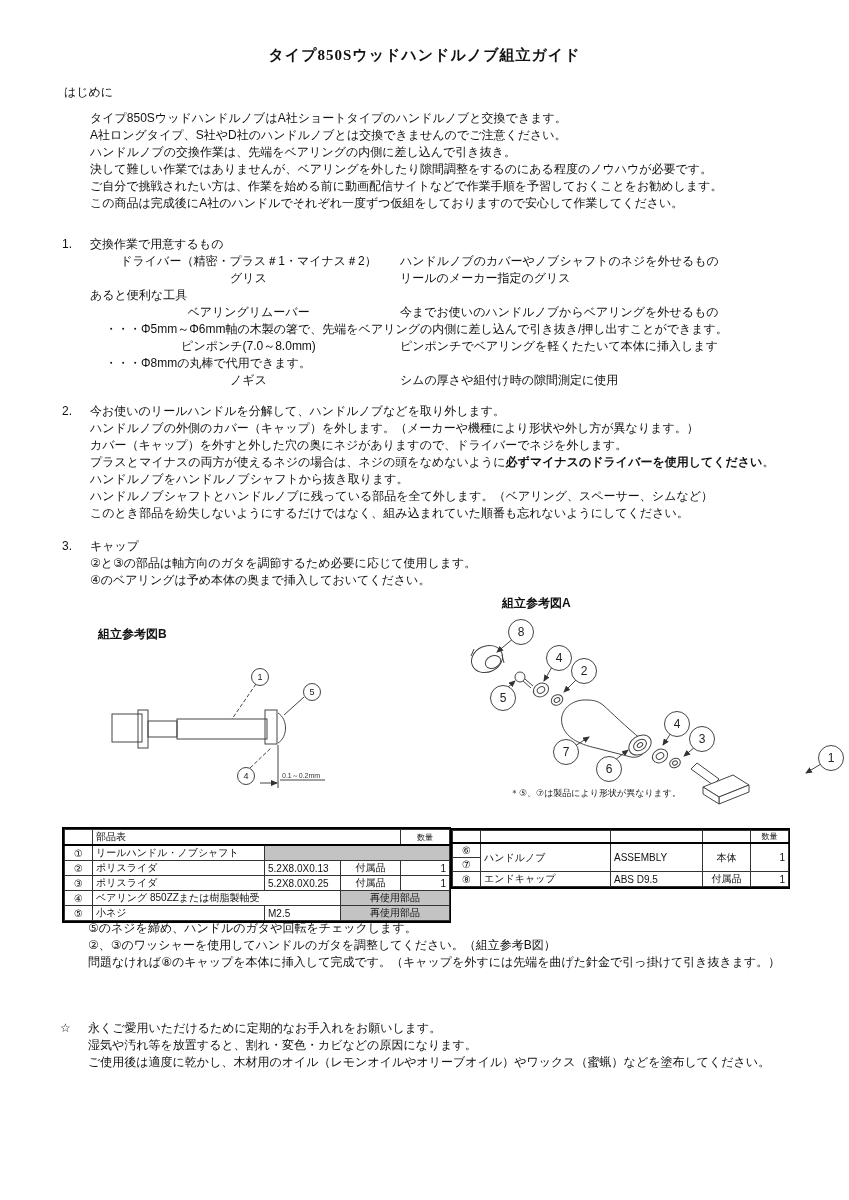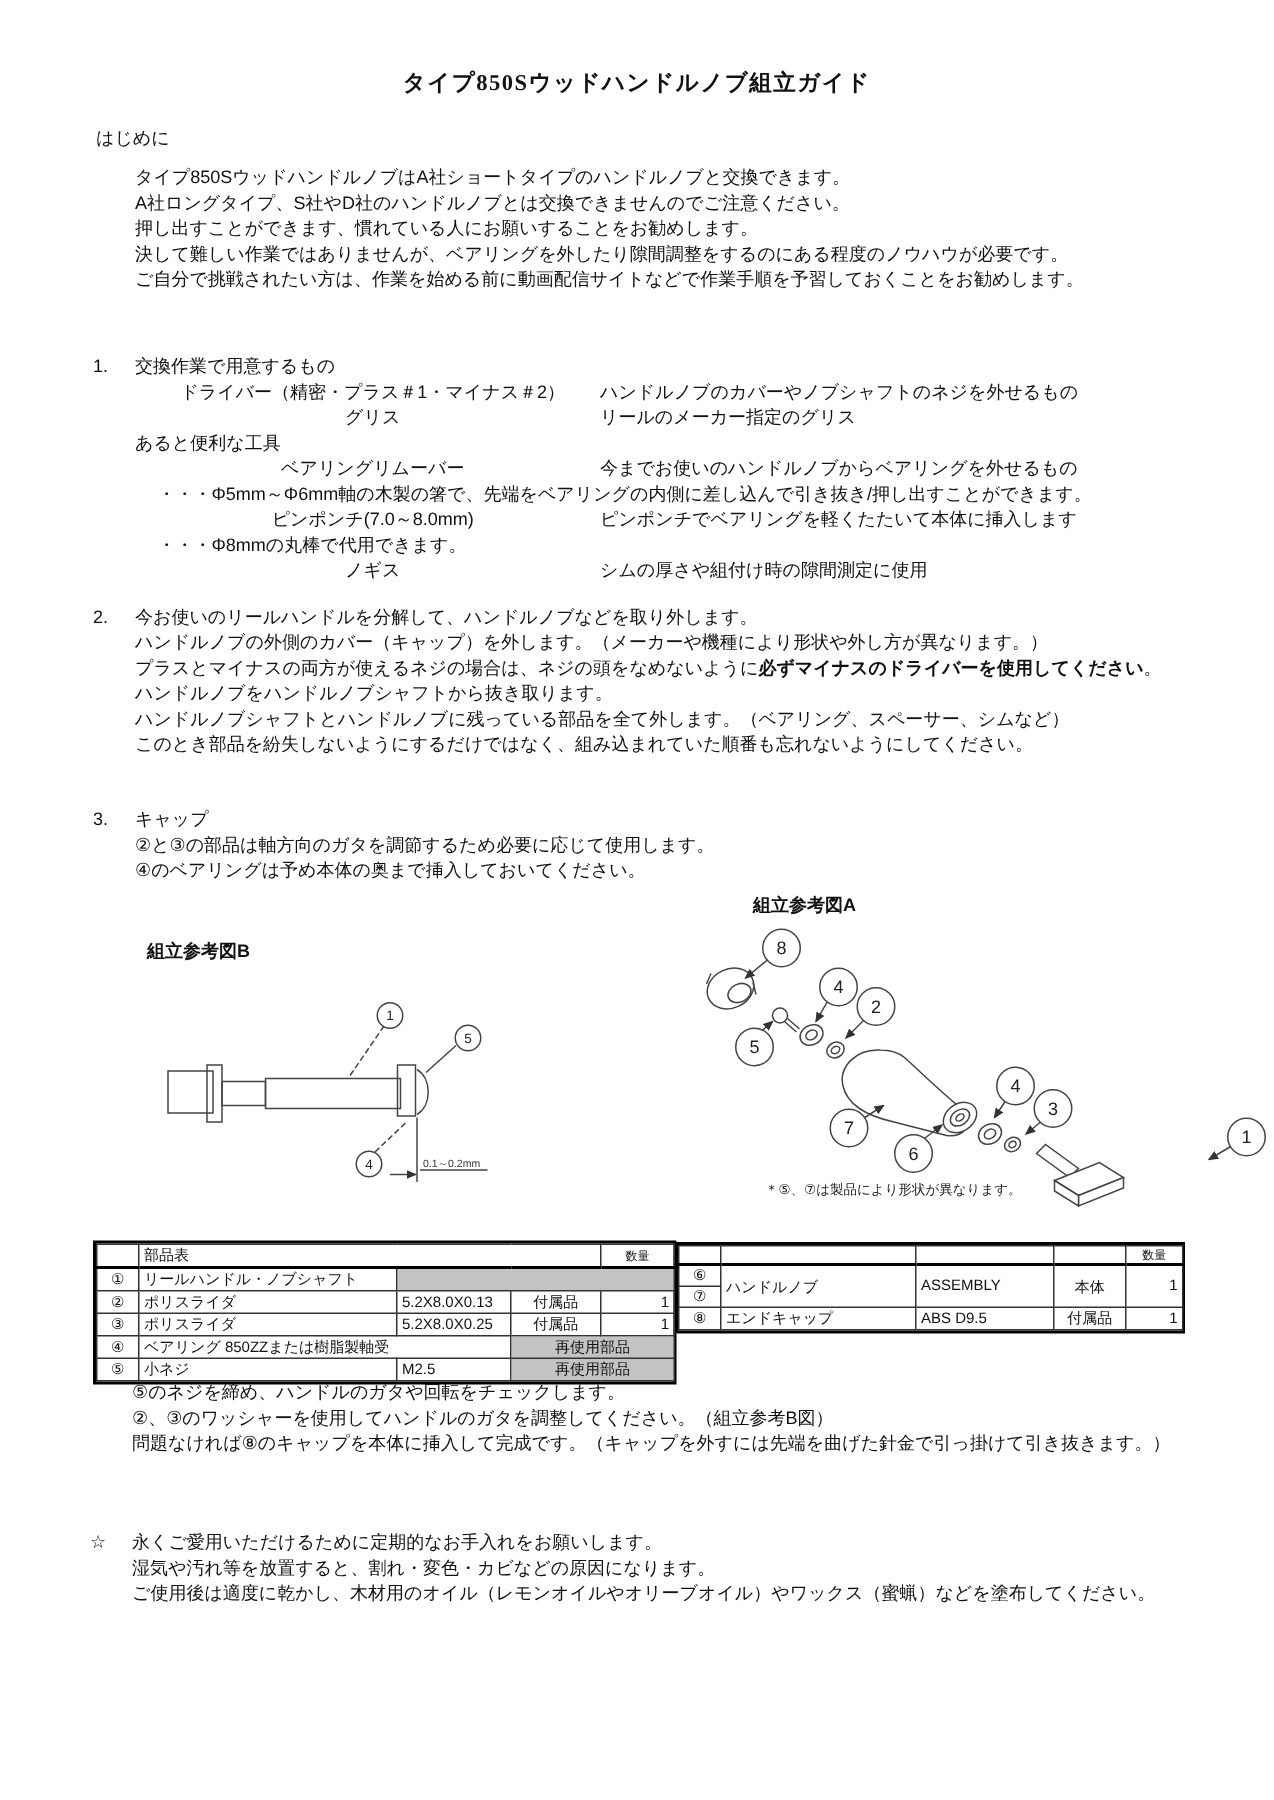--- a/index.html
+++ b/index.html
@@ -48,23 +48,24 @@
 <body>
 
 <div class="page">
 
   <div class="abs title" style="top:46px; left:0;font-family:Liberation Serif, serif;">タイプ850Sウッドハンドルノブ組立ガイド</div>
 
   <div class="abs line" style="top:84px; left:64px;">はじめに</div>
   <div class="abs" style="top:110px; left:90px;">
     <div class="line">タイプ850SウッドハンドルノブはA社ショートタイプのハンドルノブと交換できます。</div>
     <div class="line">A社ロングタイプ、S社やD社のハンドルノブとは交換できませんのでご注意ください。</div>
-    <div class="line">押し出すことができます、慣れている人にお願いすることをお勧めします。</div>
+    <div class="line">ハンドルノブの交換作業は、先端をベアリングの内側に差し込んで引き抜き。</div>
     <div class="line">決して難しい作業ではありませんが、ベアリングを外したり隙間調整をするのにある程度のノウハウが必要です。</div>
     <div class="line">ご自分で挑戦されたい方は、作業を始める前に動画配信サイトなどで作業手順を予習しておくことをお勧めします。</div>
+    <div class="line">この商品は完成後にA社のハンドルでそれぞれ一度ずつ仮組をしておりますので安心して作業してください。</div>
   </div>
 
   <div class="abs" style="top:236px; left:62px;">
     <div class="sec-head">
       <span class="sec-num">1.</span>
       <span>交換作業で用意するもの</span>
     </div>
     <div class="sec-body">
       <div class="s1-row">
           <span class="s1-item ind1">ドライバー（精密・プラス＃1・マイナス＃2）</span>
@@ -101,20 +102,21 @@
     </div>
   </div>
 
   <div class="abs" style="top:403px; left:62px;">
     <div class="sec-head">
       <span class="sec-num">2.</span>
       <span>今お使いのリールハンドルを分解して、ハンドルノブなどを取り外します。</span>
     </div>
     <div class="sec-body">
       <div class="line">ハンドルノブの外側のカバー（キャップ）を外します。（メーカーや機種により形状や外し方が異なります。）</div>
+      <div class="line">カバー（キャップ）を外すと外した穴の奥にネジがありますので、ドライバーでネジを外します。</div>
       <div class="line"><span>プラスとマイナスの両方が使えるネジの場合は、ネジの頭をなめないように</span><span class="bold">必ずマイナスのドライバーを使用してください</span><span>。</span></div>
       <div class="line">ハンドルノブをハンドルノブシャフトから抜き取ります。</div>
       <div class="line">ハンドルノブシャフトとハンドルノブに残っている部品を全て外します。（ベアリング、スペーサー、シムなど）</div>
       <div class="line">このとき部品を紛失しないようにするだけではなく、組み込まれていた順番も忘れないようにしてください。</div>
     </div>
   </div>
 
   <div class="abs" style="top:538px; left:62px;">
     <div class="sec-head">
       <span class="sec-num">3.</span>

